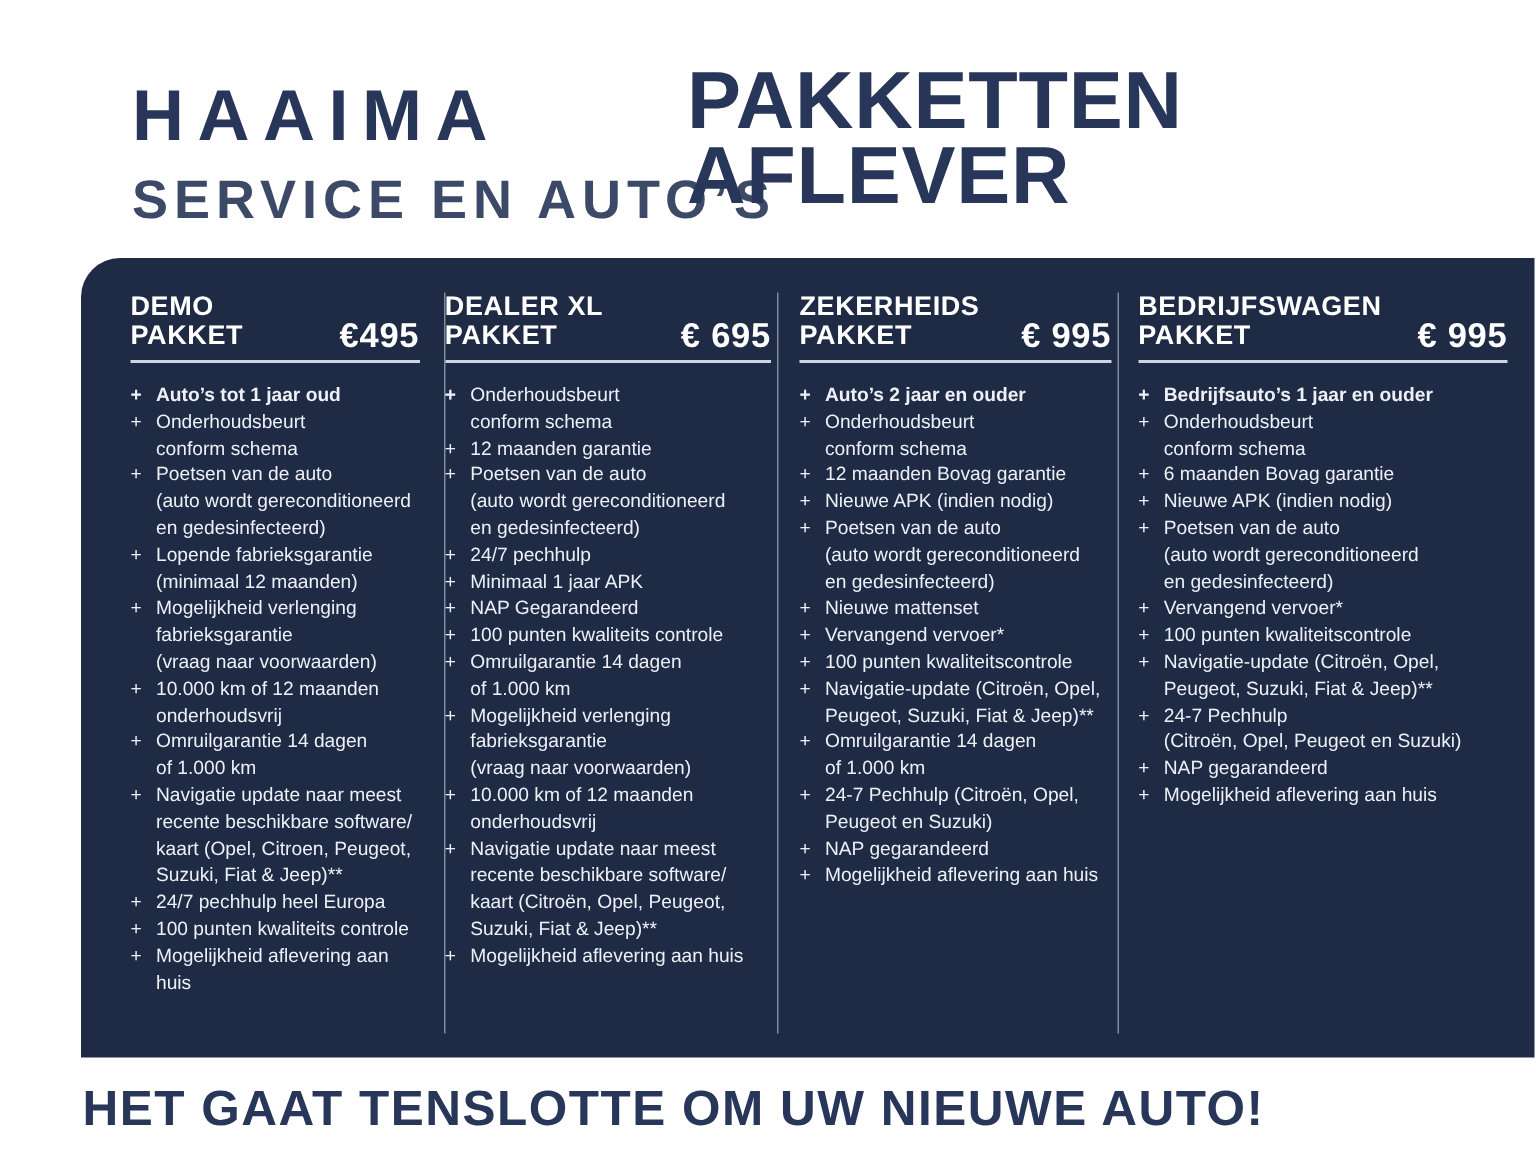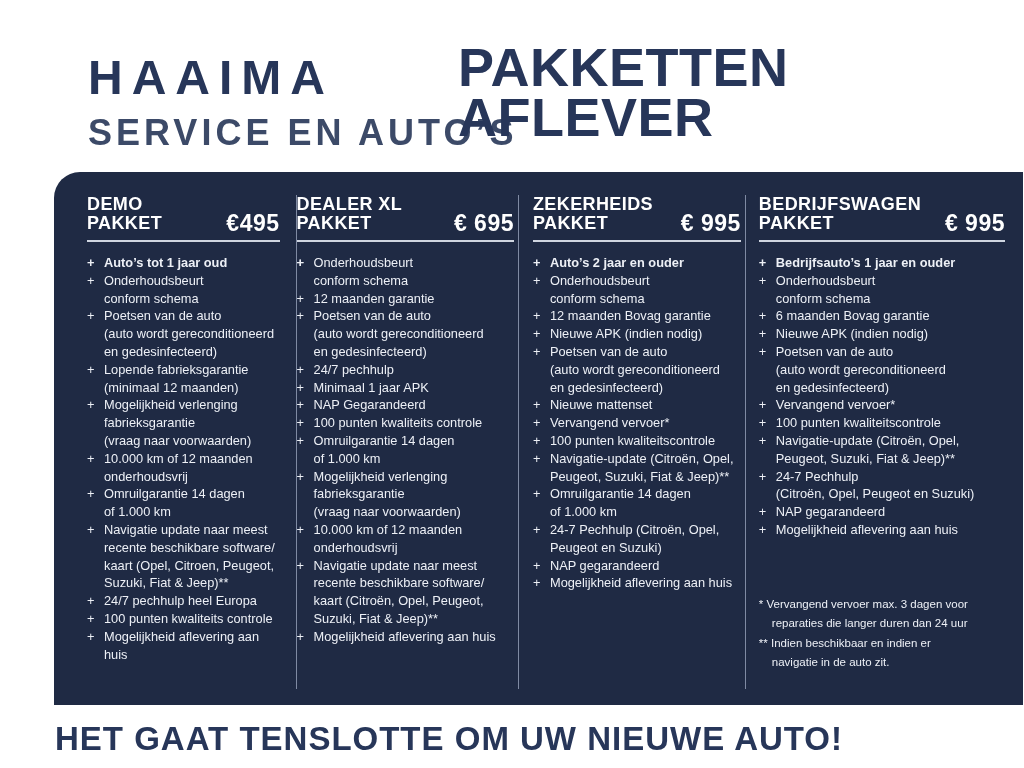--- a/index.html
+++ b/index.html
@@ -181,22 +181,16 @@
 en gedesinfecteerd)</span></li>
         <li><span class="plus">+</span><span class="txt">Vervangend vervoer*</span></li>
         <li><span class="plus">+</span><span class="txt">100 punten kwaliteitscontrole</span></li>
         <li><span class="plus">+</span><span class="txt">Navigatie-update (Citroën, Opel,
 Peugeot, Suzuki, Fiat &amp; Jeep)**</span></li>
         <li><span class="plus">+</span><span class="txt">24-7 Pechhulp
 (Citroën, Opel, Peugeot en Suzuki)</span></li>
         <li><span class="plus">+</span><span class="txt">NAP gegarandeerd</span></li>
         <li><span class="plus">+</span><span class="txt">Mogelijkheid aflevering aan huis</span></li>
       </ul>
-      <div class="footnotes">
-        <p class="fn">* Vervangend vervoer max. 3 dagen voor
-reparaties die langer duren dan 24 uur</p>
-        <p class="fn">** Indien beschikbaar en indien er
-navigatie in de auto zit.</p>
-      </div>
     </div>
   </section>
 
 <footer class="footer">HET GAAT TENSLOTTE OM UW NIEUWE AUTO!</footer>
 
 </body></html>

